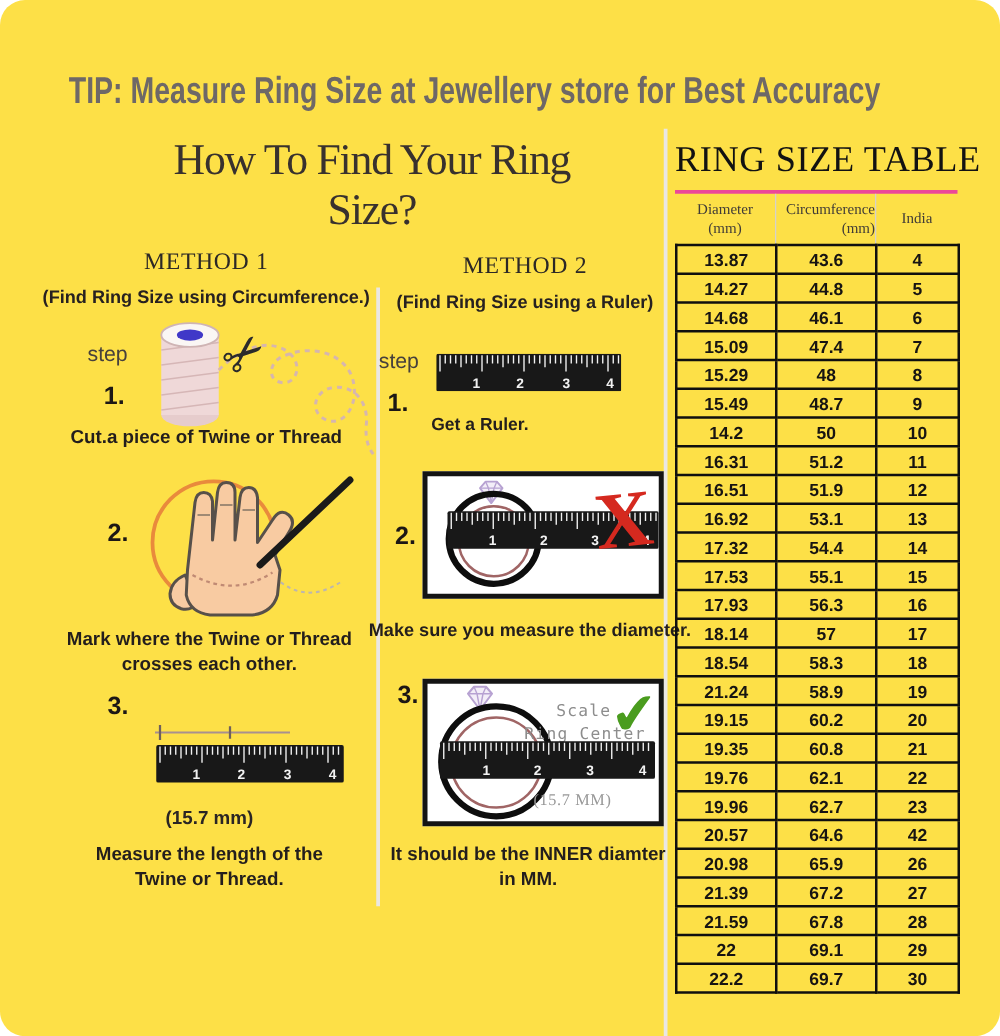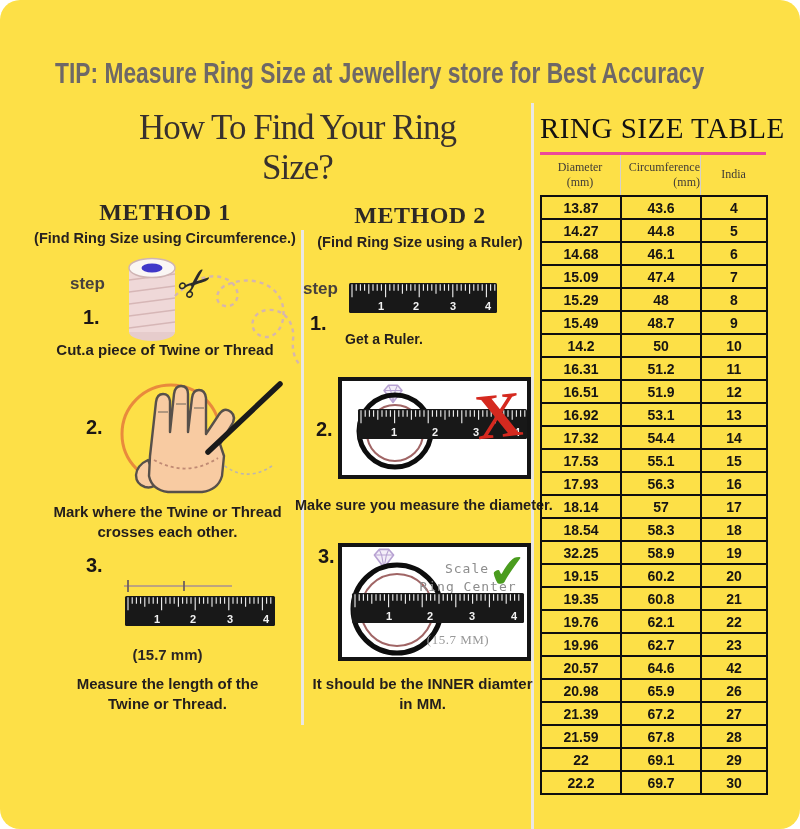--- a/index.html
+++ b/index.html
@@ -10,24 +10,24 @@
   .tip{left:55px;top:56px;font-weight:700;font-size:30px;color:#6e6867;
        transform:scaleX(0.76);transform-origin:left top;white-space:nowrap;}
 
   .howto-title{left:110px;top:108px;width:375px;text-align:center;
        font-family:Liberation Serif, serif;font-size:35px;color:#38312e;letter-spacing:-1px;}
 
   .vdiv{background:#eae7e3;}
   .vdiv1{left:301px;top:230px;width:3px;height:495px;}
   .vdiv2{left:531px;top:103px;width:3px;height:726px;}
 
-  .m-title{font-family:"Liberation Serif",serif;font-weight:700;font-size:24px;color:#2c2826;
+  .m-title{font-family:"Liberation Serif",serif;font-weight:400;font-size:19px;color:#2c2826;
            letter-spacing:.5px;text-align:center;}
   .sub{font-weight:700;font-size:14.5px;color:#272120;text-align:center;white-space:nowrap;}
-  .stepword{font-weight:700;font-size:17px;color:#47413c;}
+  .stepword{font-weight:400;font-size:17px;color:#47413c;}
   .stepnum{font-weight:700;font-size:20px;color:#1c1715;}
   .cap{font-weight:700;font-size:15px;color:#231e1d;line-height:1.35;text-align:center;}
   .mm{font-weight:700;font-size:15px;color:#2a2524;text-align:center;}
 
   .box{border:4px solid #141414;background:#fff;}
 
   .rst-title{left:540px;top:112px;width:226px;text-align:center;
        font-family:"Liberation Serif",serif;font-size:29px;color:#121212;letter-spacing:.5px;white-space:nowrap;}
   .rst-head{left:540px;top:152px;width:226px;height:43px;display:flex;box-sizing:border-box;
        border-top:3px solid #ec4899;}
@@ -428,21 +428,21 @@
           <td>18.14</td>
           <td>57</td>
           <td>17</td>
         </tr>
         <tr>
           <td>18.54</td>
           <td>58.3</td>
           <td>18</td>
         </tr>
         <tr>
-          <td>32.25</td>
+          <td>21.24</td>
           <td>58.9</td>
           <td>19</td>
         </tr>
         <tr>
           <td>19.15</td>
           <td>60.2</td>
           <td>20</td>
         </tr>
         <tr>
           <td>19.35</td>

